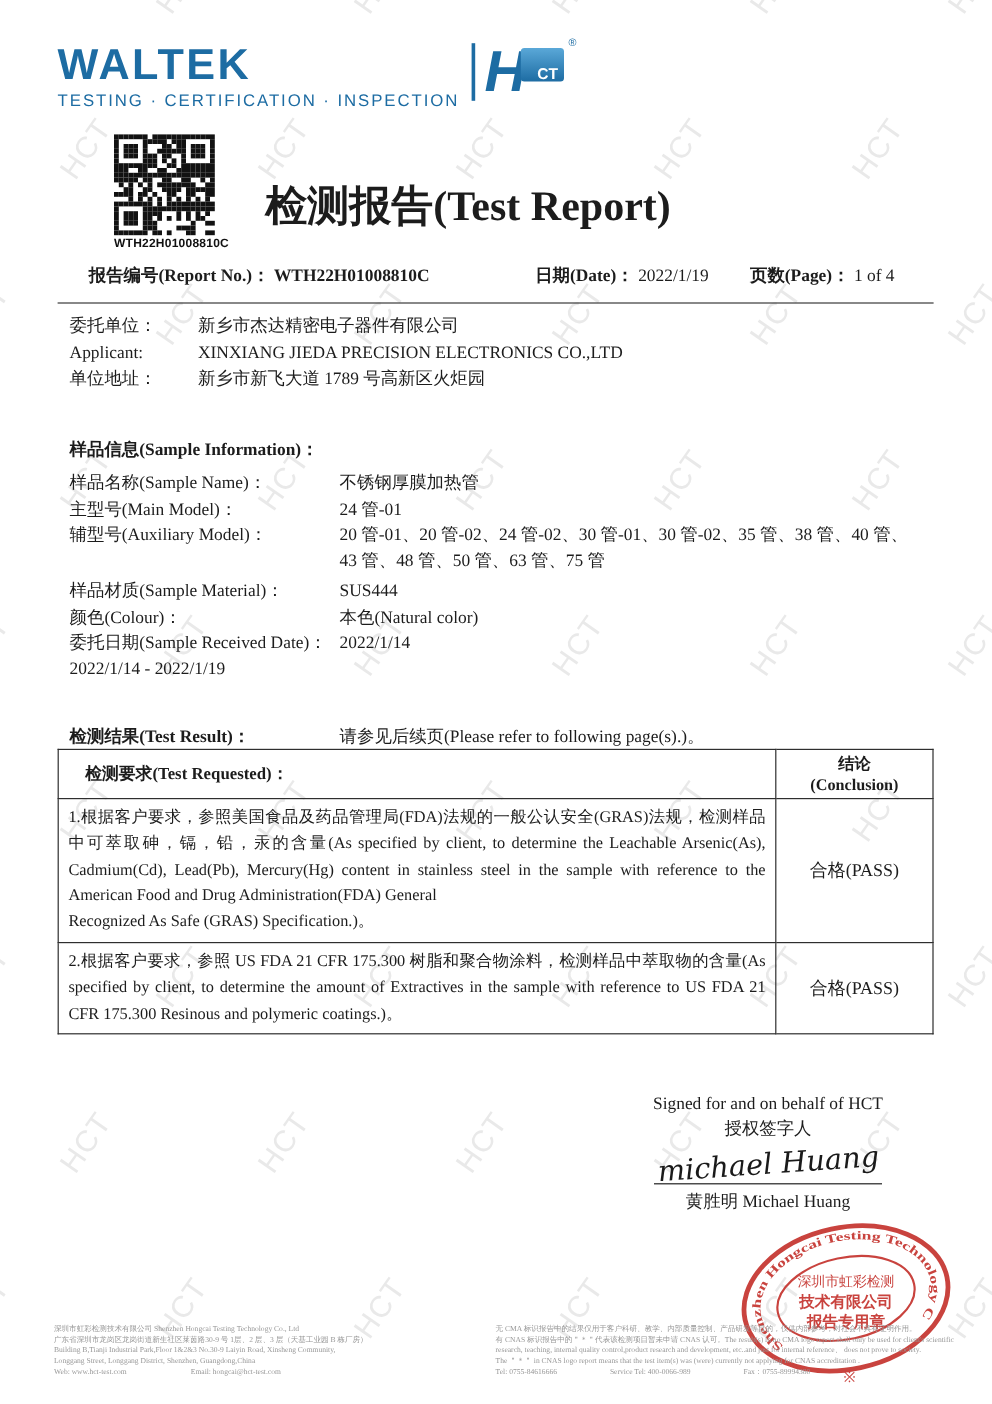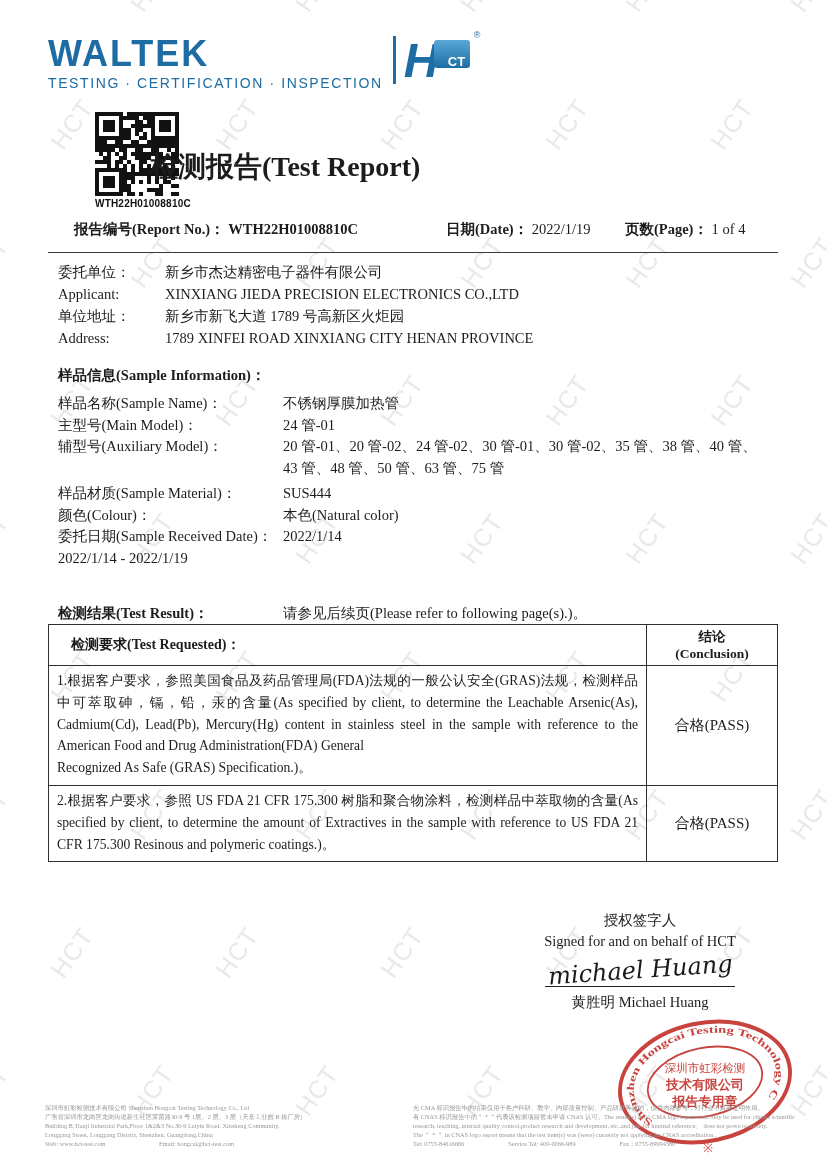--- a/index.html
+++ b/index.html
@@ -28,22 +28,22 @@
   .hct-reg{position:absolute;left:70px;top:-6px;font-size:9px;color:#1d6ca3;
       font-family:"Liberation Sans","DejaVu Sans",sans-serif;}
   
   .qr-block{position:absolute;left:95px;top:112px;width:96px;text-align:left;}
   .qr{display:grid;grid-template-columns:repeat(21,4px);grid-auto-rows:4px;width:84px;background:#fff;}
   .qr i{display:block;}
   .qr i.on{background:#121212;}
   .qr-label{margin-top:2px;font-family:"Liberation Sans","DejaVu Sans",sans-serif;
       font-weight:bold;font-size:10px;letter-spacing:0.2px;color:#111;}
   
-  .title{position:absolute;left:150px;top:148px;width:480px;
-      font-size:28px;font-weight:bold;}
+  .title{position:absolute;left:150px;top:148px;width:480px;text-align:center;
+      font-size:35px;font-weight:bold;}
   
   .meta-row{position:absolute;left:58px;top:220px;width:730px;height:24px;font-size:14.5px;}
   .meta-item{position:absolute;top:0;white-space:nowrap;}
   .meta-label{font-weight:bold;}
   .meta-val-bold{font-weight:bold;}
   .rule{position:absolute;left:48px;top:252px;width:730px;border-top:1.6px solid #3a3a3a;}
   
   .applicant{position:absolute;left:58px;top:261px;width:700px;font-size:14.5px;}
   .app-row{display:flex;line-height:22px;}
   .app-label{flex:0 0 107px;}
@@ -626,24 +626,20 @@
         <span>新乡市杰达精密电子器件有限公司</span>
       </div>
       <div class="app-row">
         <span class="app-label">Applicant:</span>
         <span>XINXIANG JIEDA PRECISION ELECTRONICS CO.,LTD</span>
       </div>
       <div class="app-row">
         <span class="app-label">单位地址：</span>
         <span>新乡市新飞大道 1789 号高新区火炬园</span>
       </div>
-      <div class="app-row">
-        <span class="app-label">Address:</span>
-        <span>1789 XINFEI ROAD XINXIANG CITY HENAN PROVINCE</span>
-      </div>
     </div>
 
     <div class="sample">
       <div class="sample-heading">样品信息(Sample Information)：</div>
       <div class="s-row">
         <span class="s-label">样品名称(Sample Name)：</span>
         <span class="s-val">不锈钢厚膜加热管</span>
       </div>
       <div class="s-row">
         <span class="s-label">主型号(Main Model)：</span>
@@ -689,22 +685,22 @@
         <td class="concl-cell">合格(PASS)</td>
       </tr>
       <tr>
         <td class="req-cell" style="height:62px">2.根据客户要求，参照 US FDA 21 CFR 175.300 树脂和聚合物涂料，检测样品中萃取物的含量(As specified by client, to determine the amount of Extractives in the sample with reference to US FDA 21 CFR 175.300 Resinous and polymeric coatings.)。</td>
         <td class="concl-cell">合格(PASS)</td>
       </tr>
     </tbody>
       </table>
 
     <div class="sig-block">
+      <div class="sig-line">Signed for and on behalf of HCT</div>
       <div class="sig-line">授权签字人</div>
-      <div class="sig-line">Signed for and on behalf of HCT</div>
       <div><span class="sig-script">michael Huang</span></div>
       <div class="sig-rule"></div>
       <div class="sig-line">黄胜明 Michael Huang</div>
     </div>
 
     <div class="stamp">
       <svg viewBox="0 0 190 146" width="190" height="146">
         <g transform="rotate(-12 95 70)">
           <ellipse cx="95" cy="70" rx="86" ry="59" fill="none" stroke="#c53530" stroke-width="4"></ellipse>
           <ellipse cx="95" cy="70" rx="58" ry="34" fill="none" stroke="#c53530" stroke-width="1.8"></ellipse>

